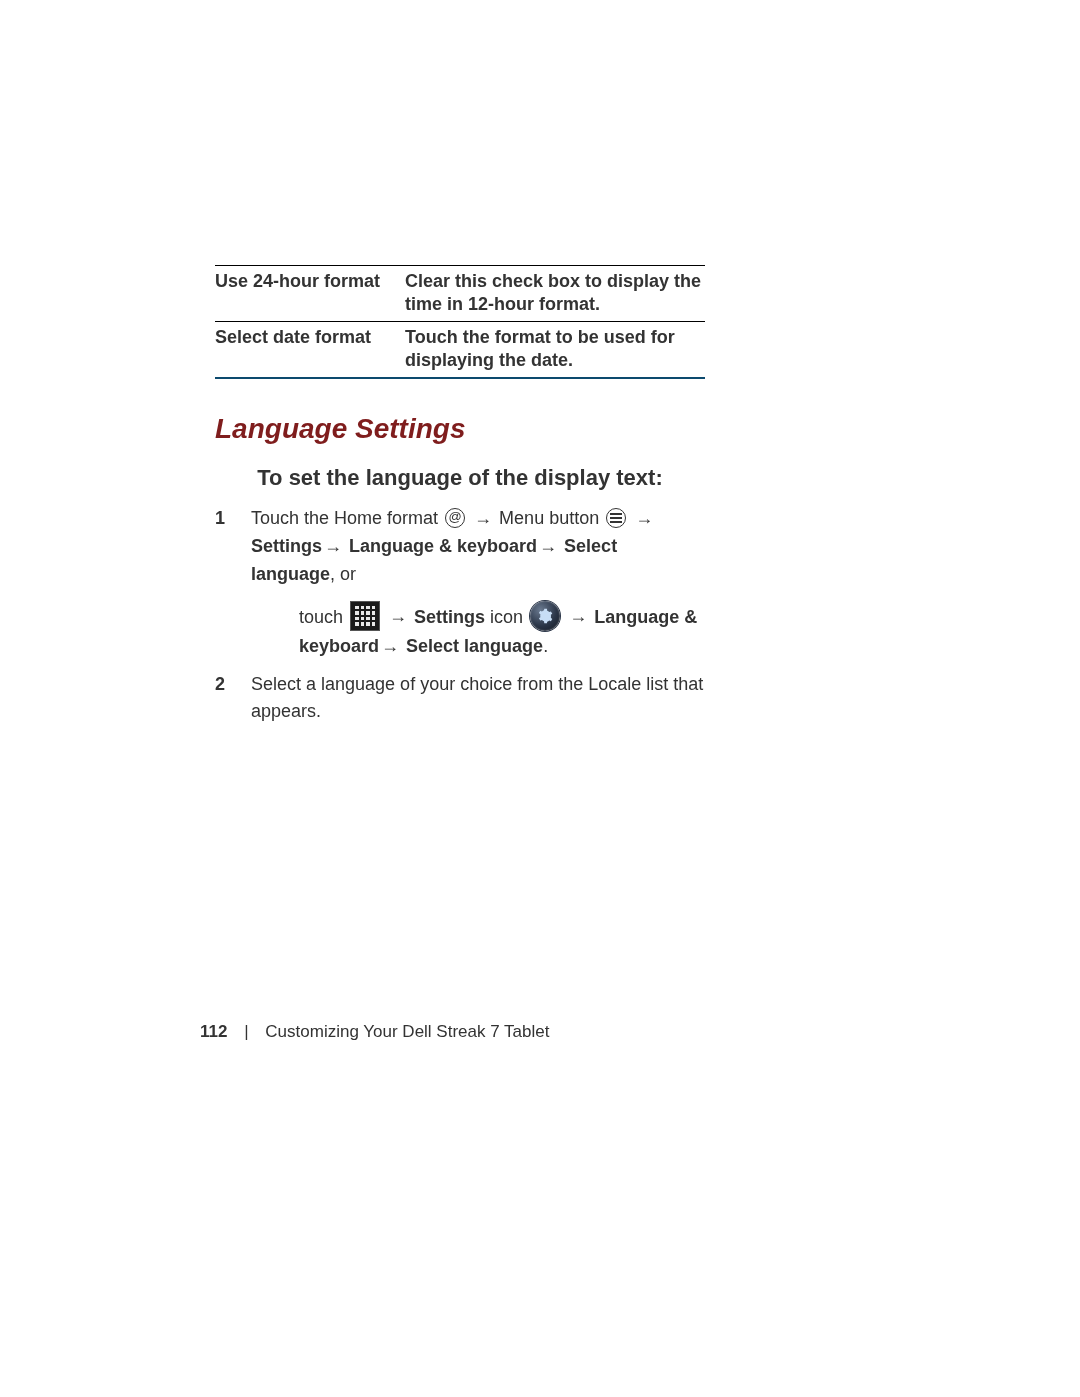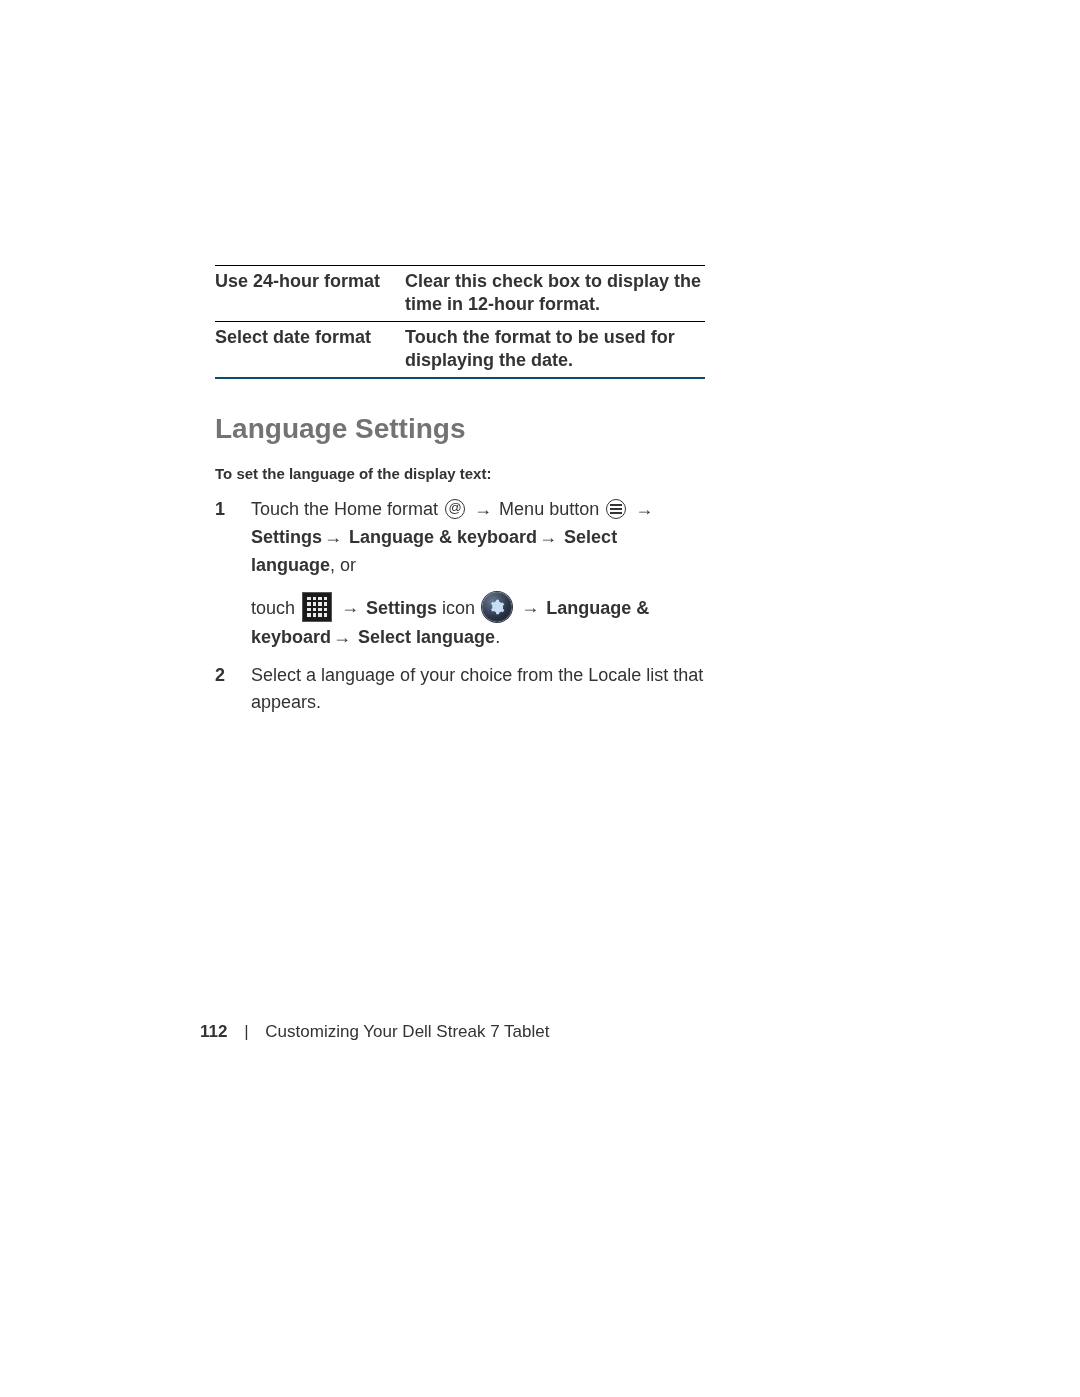--- a/index.html
+++ b/index.html
@@ -33,26 +33,28 @@
   }
   table.settings-table td.label {
     width: 180px;
     font-weight: 700;
     padding-right: 10px;
   }
   h2.section-heading {
     font-size: 28px;
     font-weight: 700;
     margin: 34px 0 20px 0;
-    color: #737373;
+    color: #7f1d1d;
+    font-style: italic;
   }
   .subheading {
-    font-size: 15px;
+    font-size: 22px;
     font-weight: 700;
     margin: 0 0 14px 0;
+    text-align: center;
   }
   ol.steps {
     list-style: none;
     padding: 0;
     margin: 0;
     font-size: 18px;
   }
   ol.steps > li {
     position: relative;
     padding-left: 36px;
@@ -128,20 +130,21 @@
     position: relative;
     top: -2px;
     display: inline-flex;
     align-items: center;
     justify-content: center;
   }
   .icon-settings-round svg { width: 16px; height: 16px; }
   .step-line {
     display: block;
     margin-top: 14px;
+    margin-left: 48px;
   }
   .footer {
     position: absolute;
     left: 200px;
     bottom: 355px;
     font-size: 17px;
     color: #333;
   }
   .footer .page-num { font-weight: 700; }
   .footer .divider { margin: 0 12px; color: #333; }

